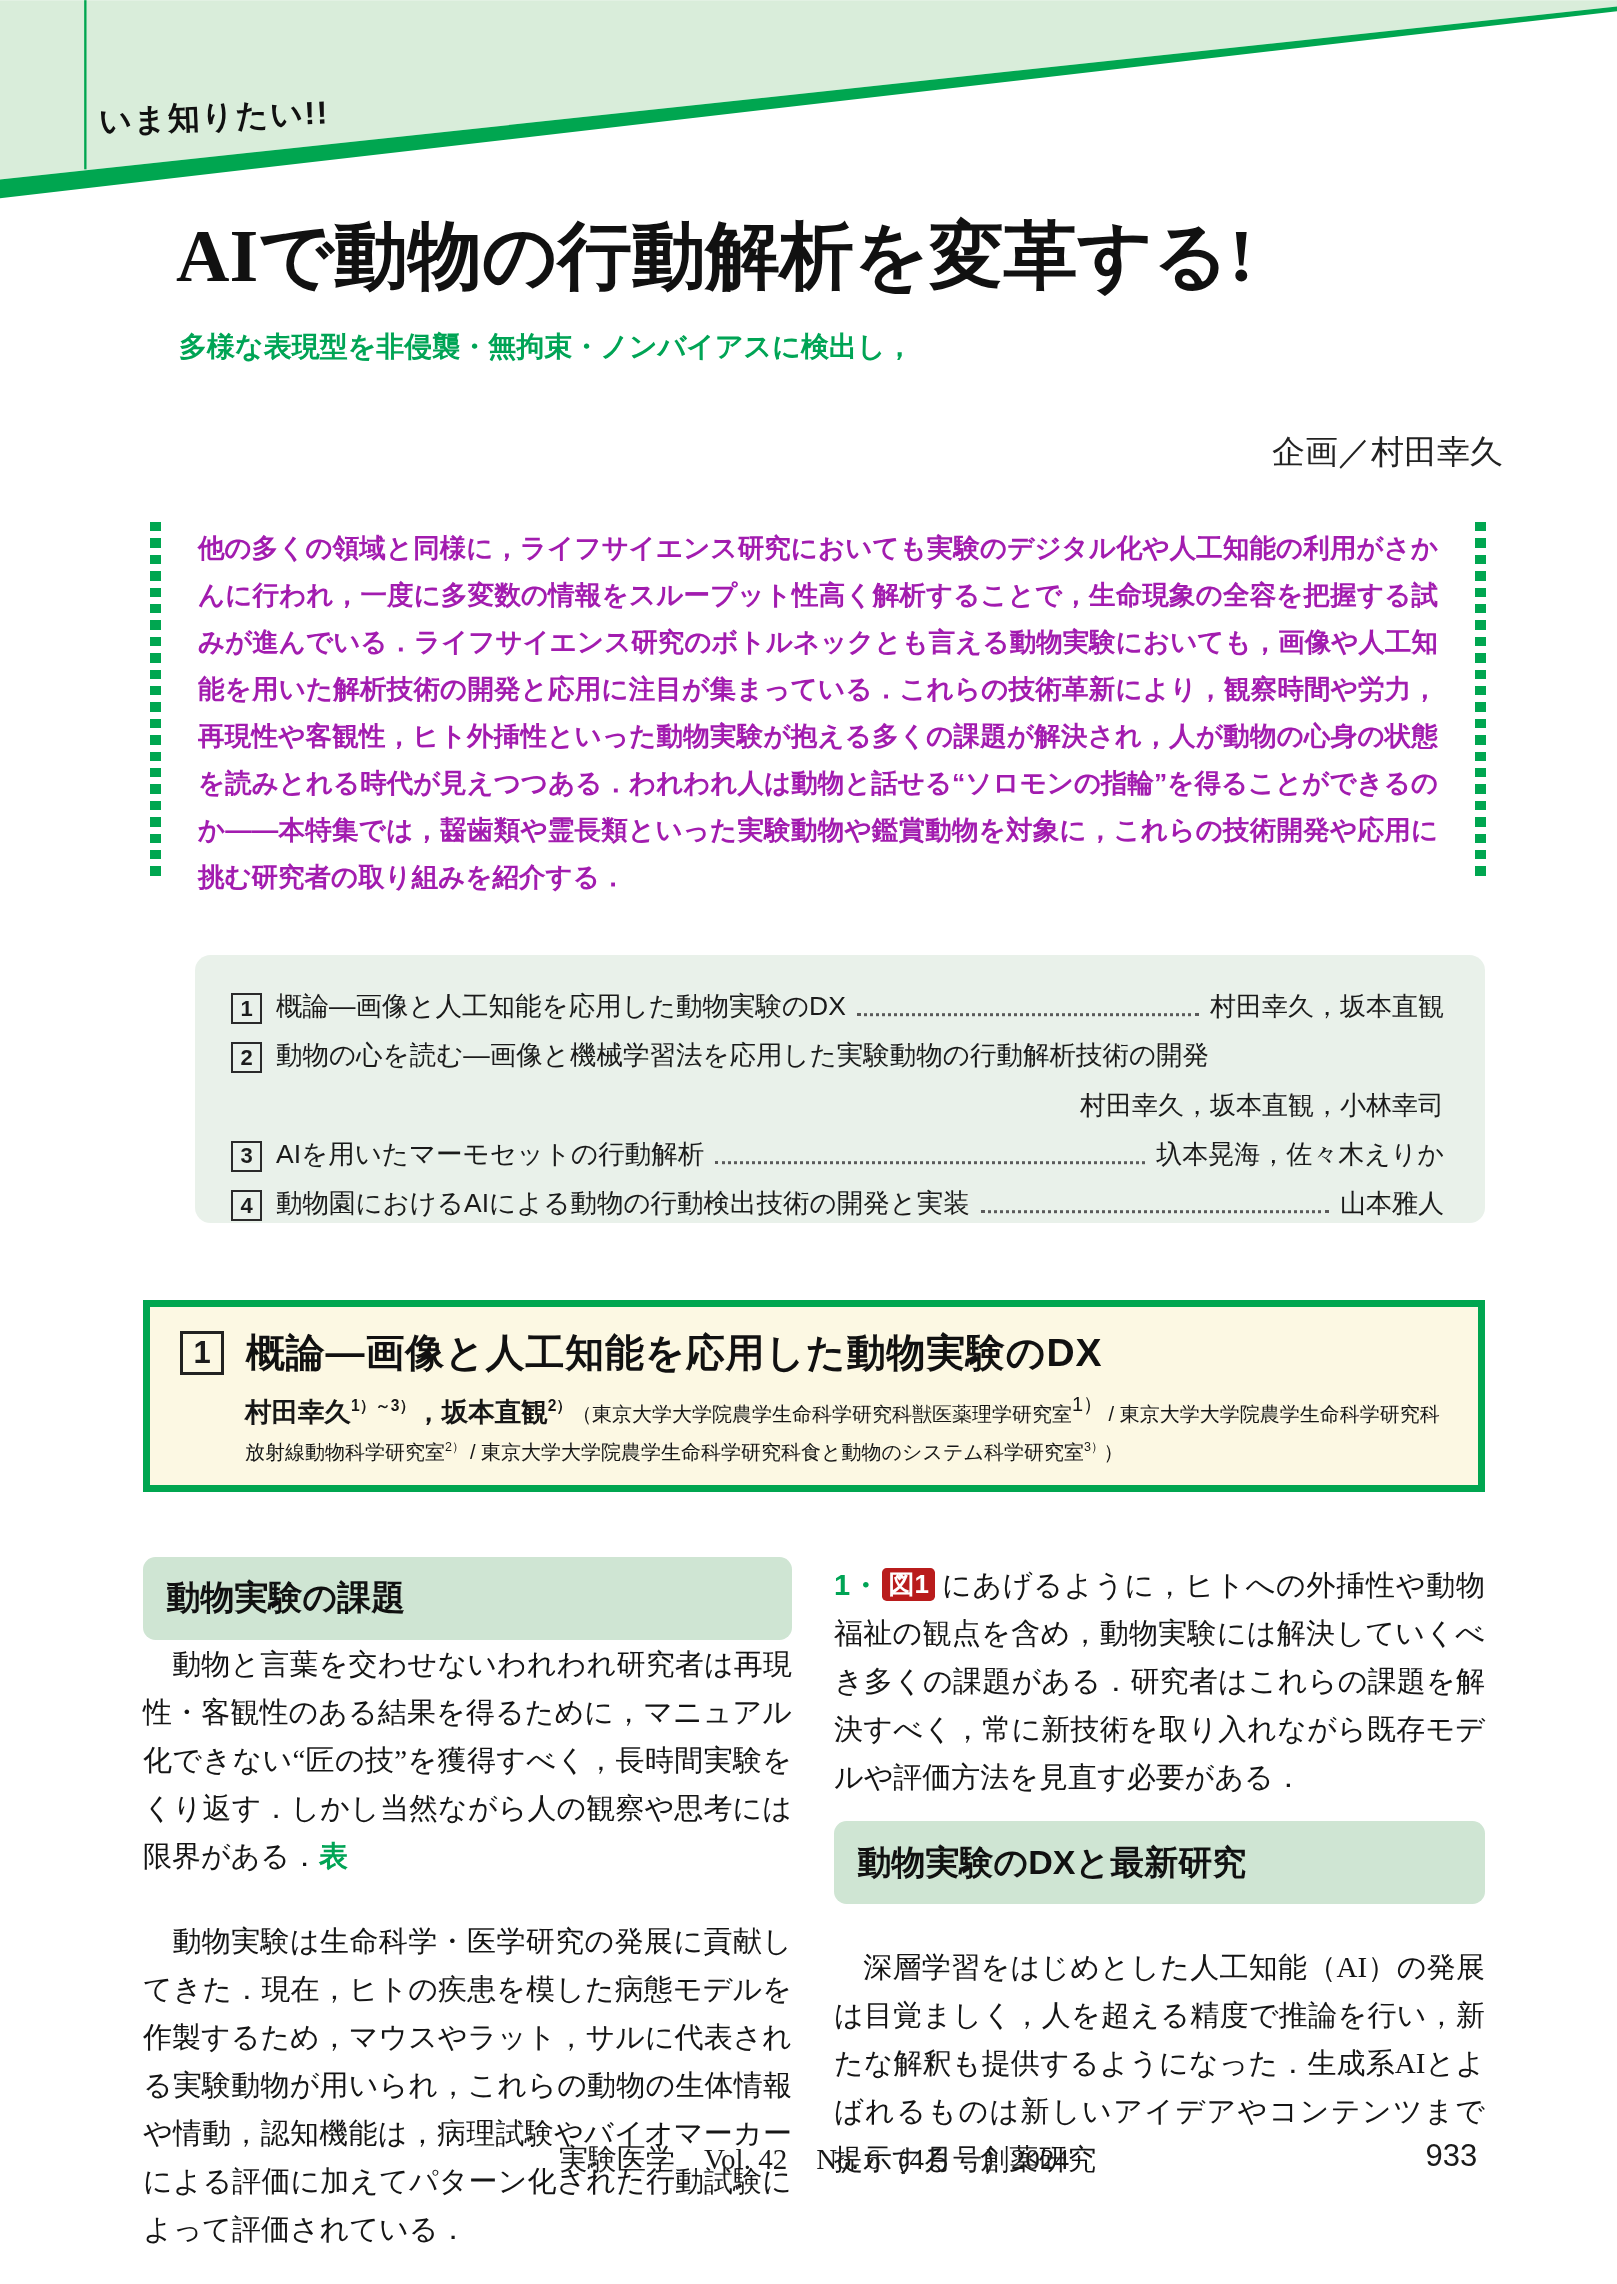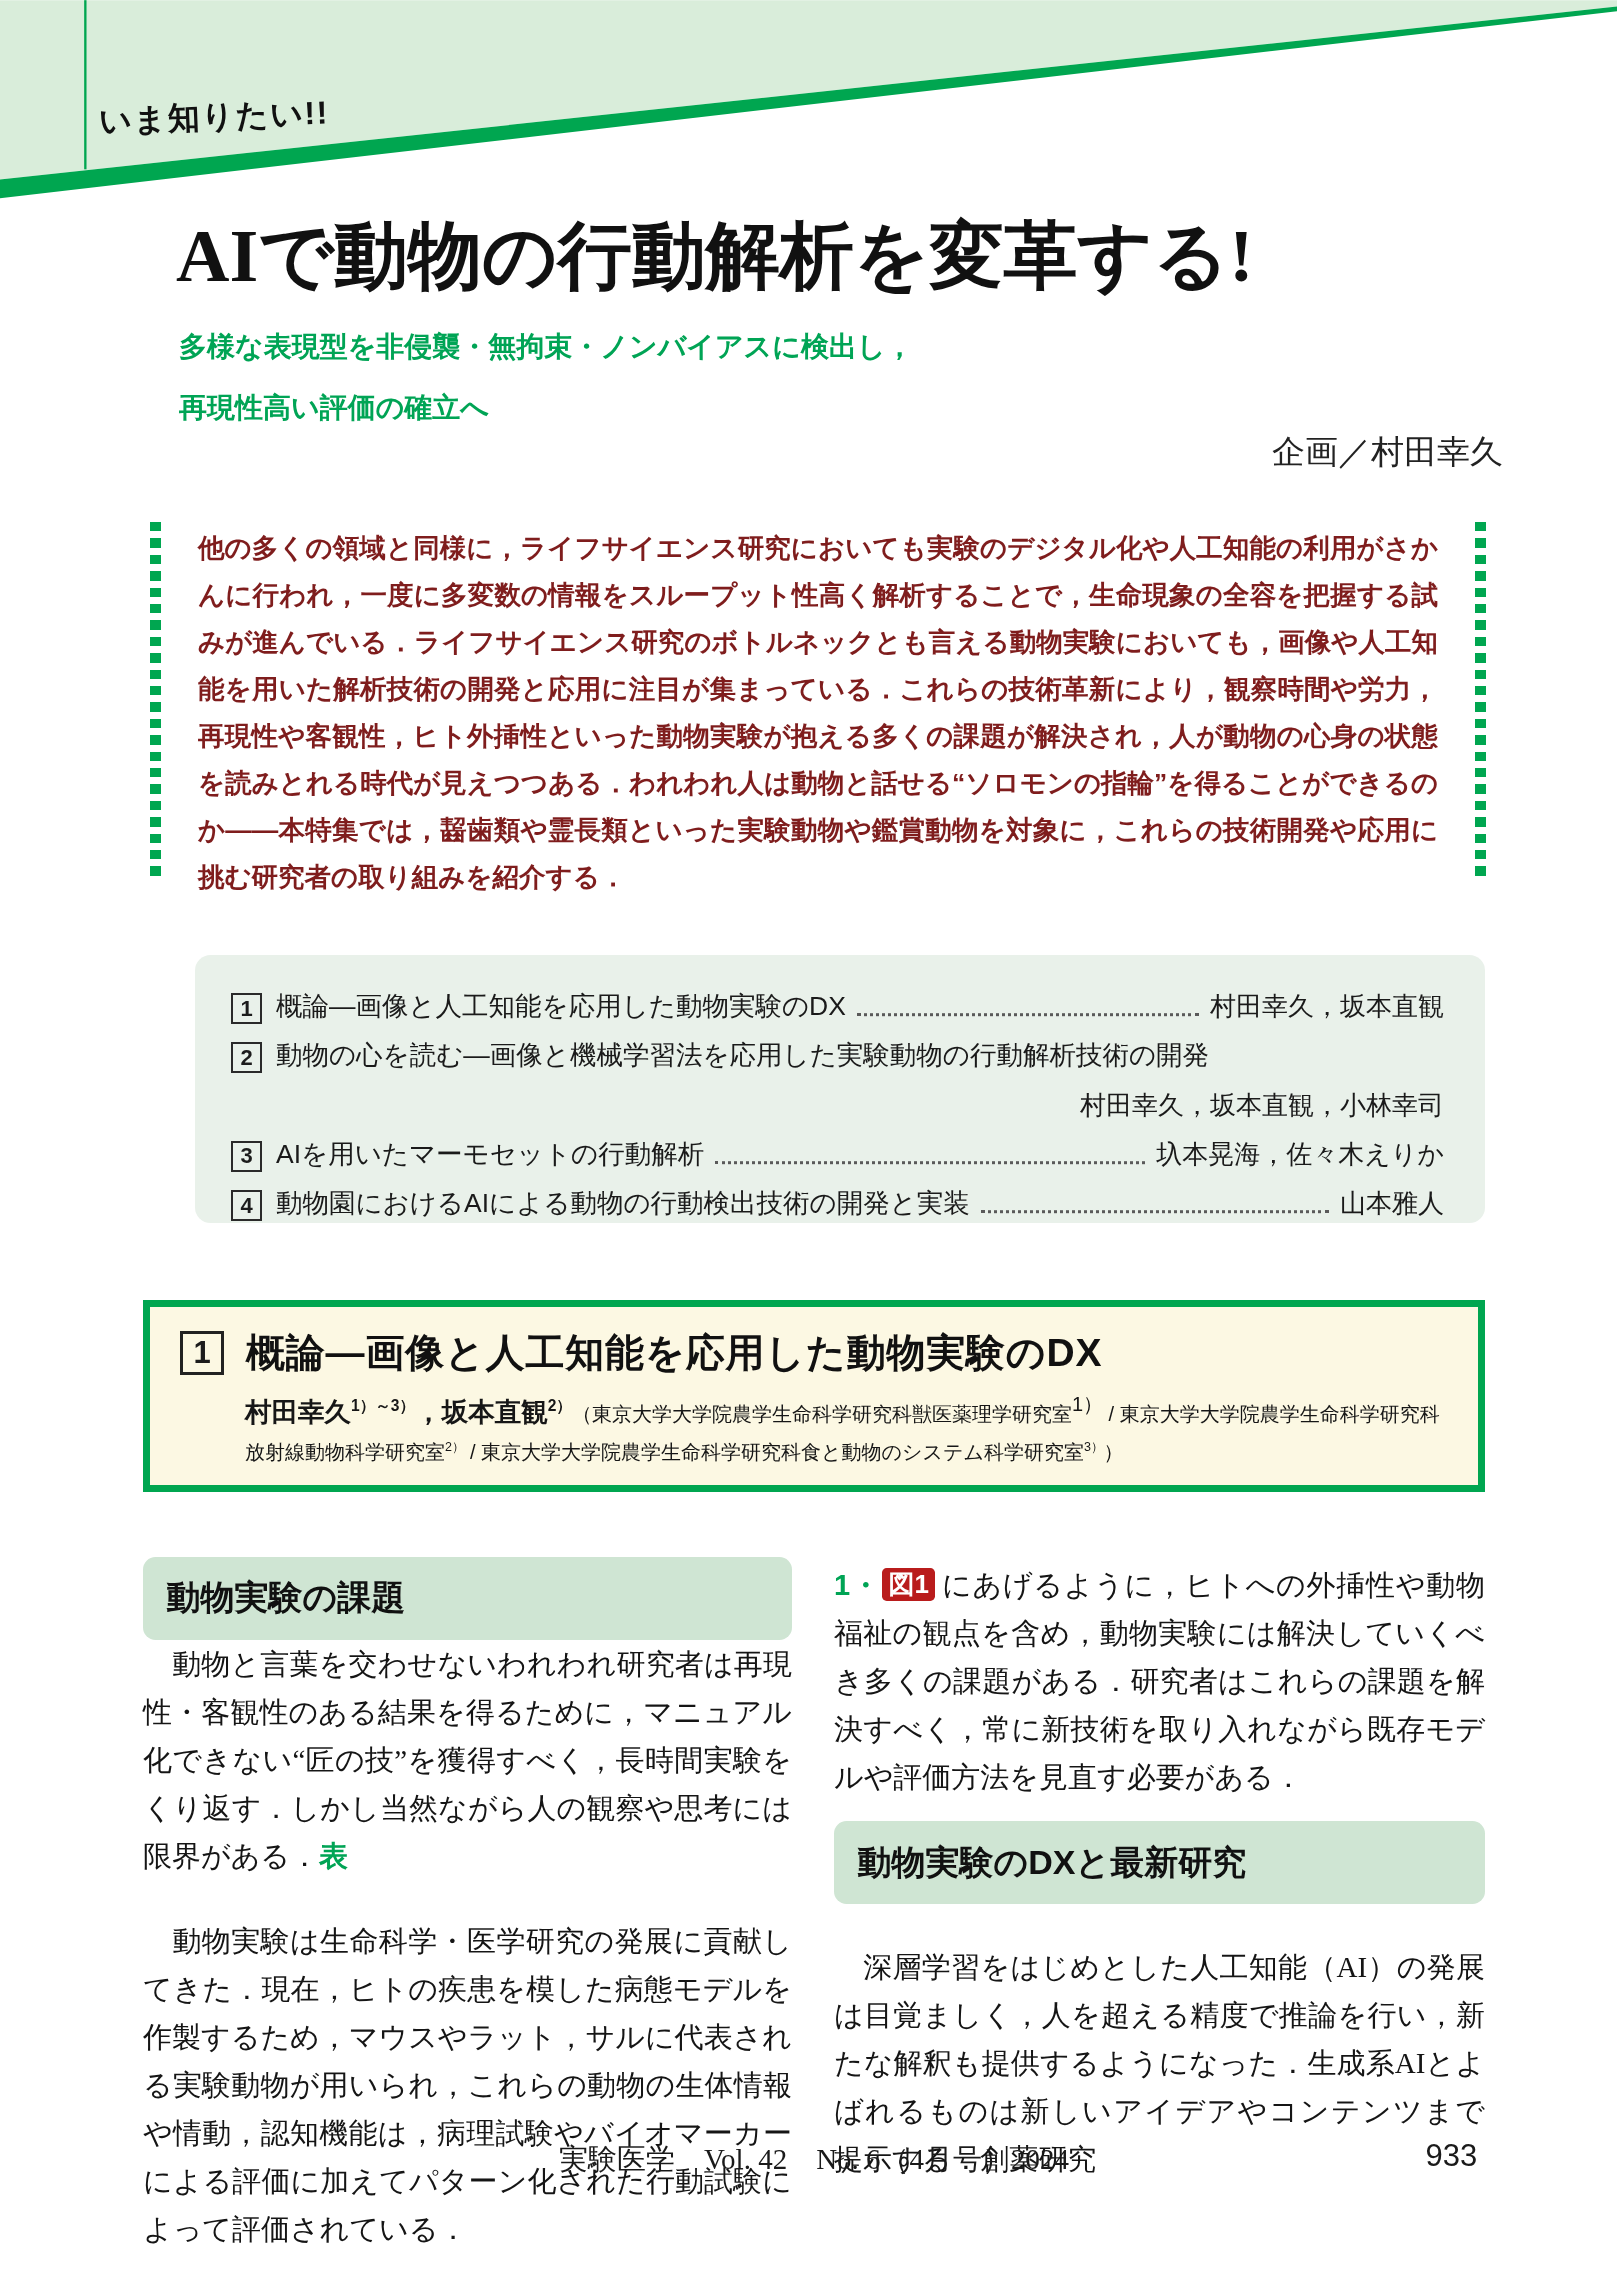--- a/index.html
+++ b/index.html
@@ -19,21 +19,21 @@
             color:#00a455;line-height:61px;white-space:nowrap;}
   .planner{position:absolute;left:0;top:430px;width:1456px;text-align:right;font-size:33px;color:#222;padding-left:47px;}
 
   
   .lead-wrap{position:absolute;left:150px;top:519px;width:1336px;height:366px;}
   .lead-strip{position:absolute;top:3.1px;width:11px;height:357px;
               background:repeating-linear-gradient(to bottom,#00a650 0 9.4px,rgba(0,0,0,0) 9.4px 16.4px);}
   .lead-strip.left{left:0;}
   .lead-strip.right{right:0;}
   .lead-text{margin:6.2px 48px 0 48px;font-weight:bold;font-size:26.5px;line-height:47px;
-             text-align:justify;color:#7f1d1d;}
+             text-align:justify;color:#a21caf;}
 
   
   .toc{position:absolute;left:195px;top:955px;width:1290px;height:268px;box-sizing:border-box;
        background:#e9f1ea;border-radius:15.6px;padding:33px 41px 0 36px;}
   .toc-row{display:flex;align-items:flex-end;margin-bottom:13.2px;}
   .toc-num{flex:0 0 auto;width:31px;height:31px;border:2.3px solid #2a2a2a;box-sizing:border-box;
            display:flex;align-items:center;justify-content:center;
            font-size:22px;font-weight:bold;margin-right:14px;line-height:1;}
   .toc-title{font-size:26.5px;white-space:nowrap;color:#1a1a1a;}
   .toc-leader{flex:1 1 auto;border-bottom:3.1px dotted #5a5a5a;margin:0 11px;transform:translateY(-7.8px);}
@@ -86,21 +86,20 @@
   <svg class="banner-svg" width="1618" height="203" viewBox="0 0 2076 260" aria-hidden="true">
     <polygon points="0,0 2076,0 2076,8 0,230" fill="#d9edda"></polygon>
     <polygon points="0,230 2076,8 2076,14 0,254" fill="#00a650"></polygon>
     <rect x="108" y="0" width="3" height="217" fill="#00a650"></rect>
   </svg>
   <div class="banner-label">いま知りたい!!</div>
 
   <h1 class="main-title">AIで動物の行動解析を変革する!</h1>
   <div class="subtitle">
     <div>多様な表現型を非侵襲・無拘束・ノンバイアスに検出し，</div>
-    <div>再現性高い評価の確立へ</div>
   </div>
   <div class="planner">企画／村田幸久</div>
 
   <div class="lead-wrap">
     <div class="lead-strip left"></div>
     <div class="lead-strip right"></div>
     <div class="lead-text">他の多くの領域と同様に，ライフサイエンス研究においても実験のデジタル化や人工知能の利用がさかんに行われ，一度に多変数の情報をスループット性高く解析することで，生命現象の全容を把握する試みが進んでいる．ライフサイエンス研究のボトルネックとも言える動物実験においても，画像や人工知能を用いた解析技術の開発と応用に注目が集まっている．これらの技術革新により，観察時間や労力，再現性や客観性，ヒト外挿性といった動物実験が抱える多くの課題が解決され，人が動物の心身の状態を読みとれる時代が見えつつある．われわれ人は動物と話せる“ソロモンの指輪”を得ることができるのか——本特集では，齧歯類や霊長類といった実験動物や鑑賞動物を対象に，これらの技術開発や応用に挑む研究者の取り組みを紹介する．</div>
   </div>
 
   <div class="toc">

